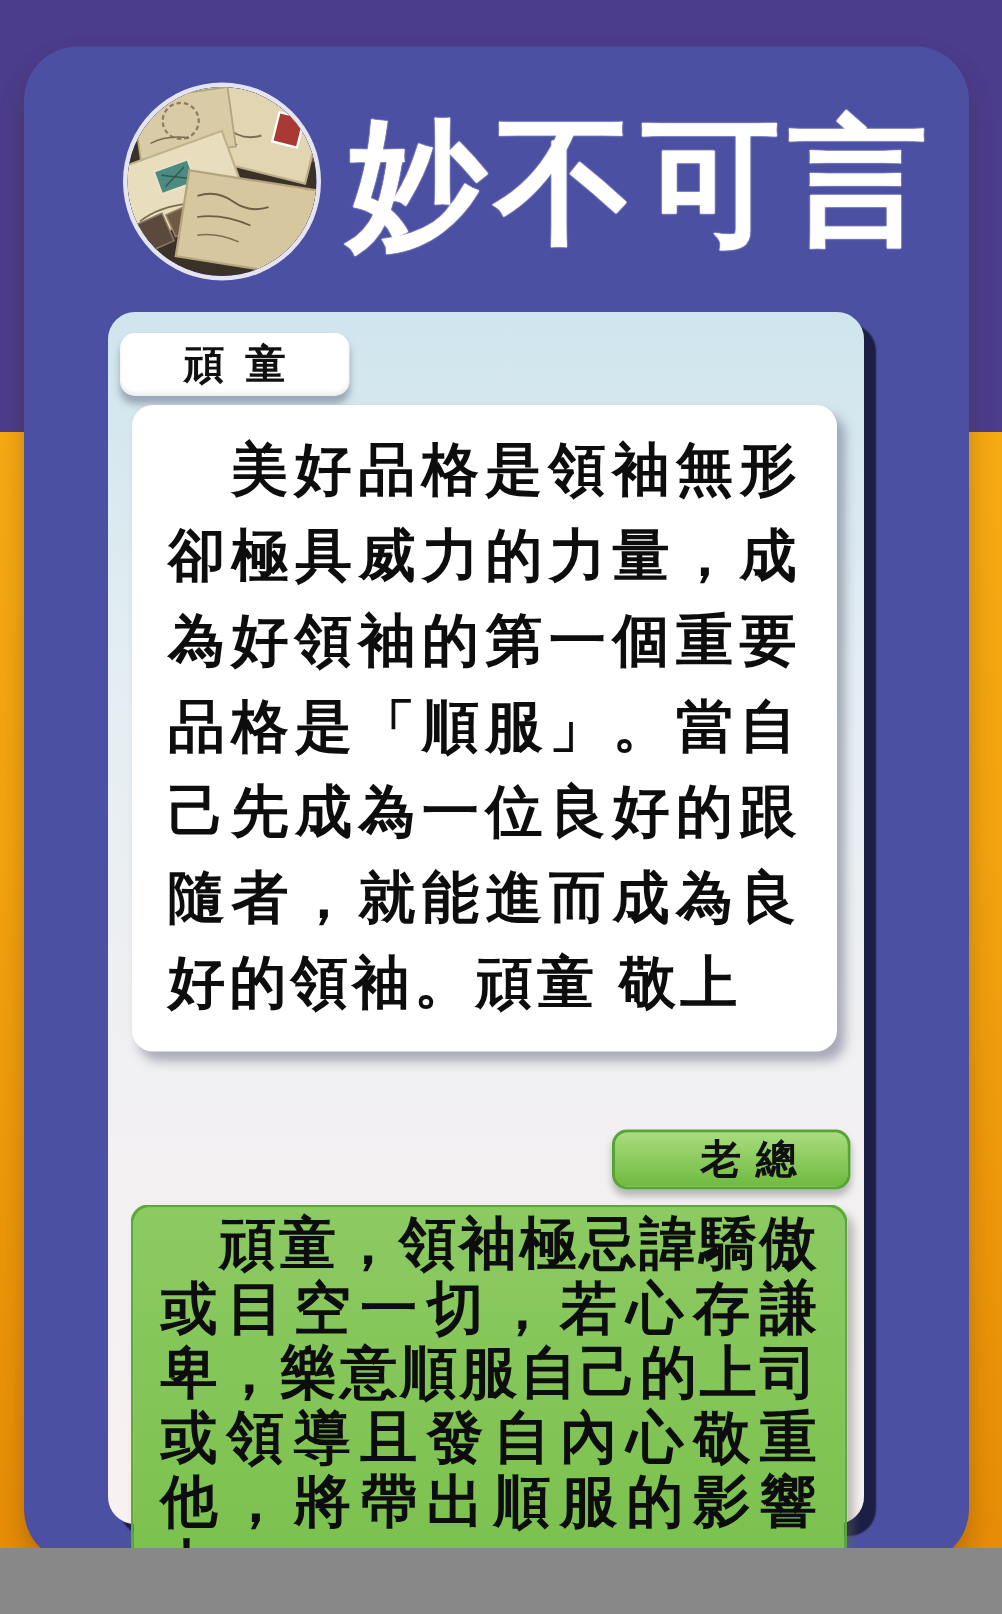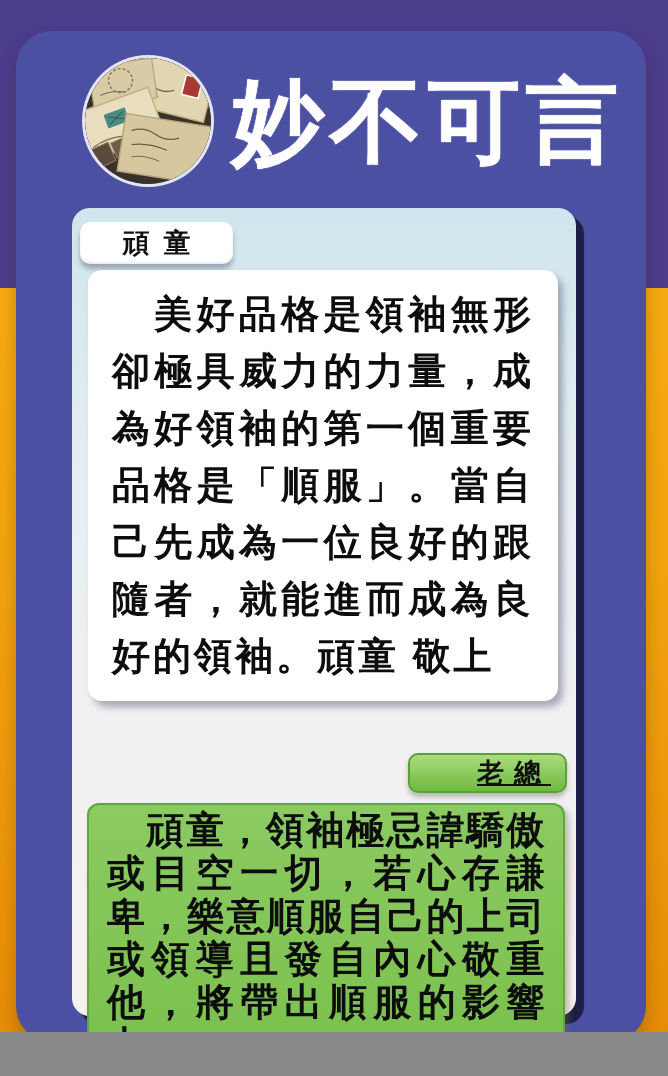--- a/index.html
+++ b/index.html
@@ -43,23 +43,22 @@
   .label-left {
     left:8px; top:14px; width:153px; height:42px;
     background:var(--label-left-bg,#ffffff); border-radius:10px;
     justify-content:center; letter-spacing:14px; text-indent:14px;
     box-shadow:0 5px 5px rgba(108,114,136,.55), inset 0 -2px 3px rgba(0,0,0,.08);
   }
   .label-right {
     left:336px; top:545px; width:159px; height:40px;
     background:linear-gradient(180deg,#a9dc7e,#6fba40);
     border:2px solid #58a336; border-radius:10px;
-    justify-content:flex-end; padding-right:14px; letter-spacing:10px;
+    justify-content:flex-end; padding-right:24px; letter-spacing:10px;
     box-shadow:0 4px 5px rgba(105,115,105,.45);
-    text-decoration:underline;
   }
   .bubble { position:absolute; box-sizing:border-box; }
   .bubble-white {
     left:16px; top:62px; width:470px; min-height:430px;
     background:var(--bubble-left,#ffffff); border-radius:14px;
     box-shadow:5px 6px 7px rgba(95,100,125,.5);
     padding:16px 24px;
   }
   .msg { margin:0; color:var(--text,#0d0d0d); font-weight:600;
          text-align:justify; text-justify:inter-ideograph; }

